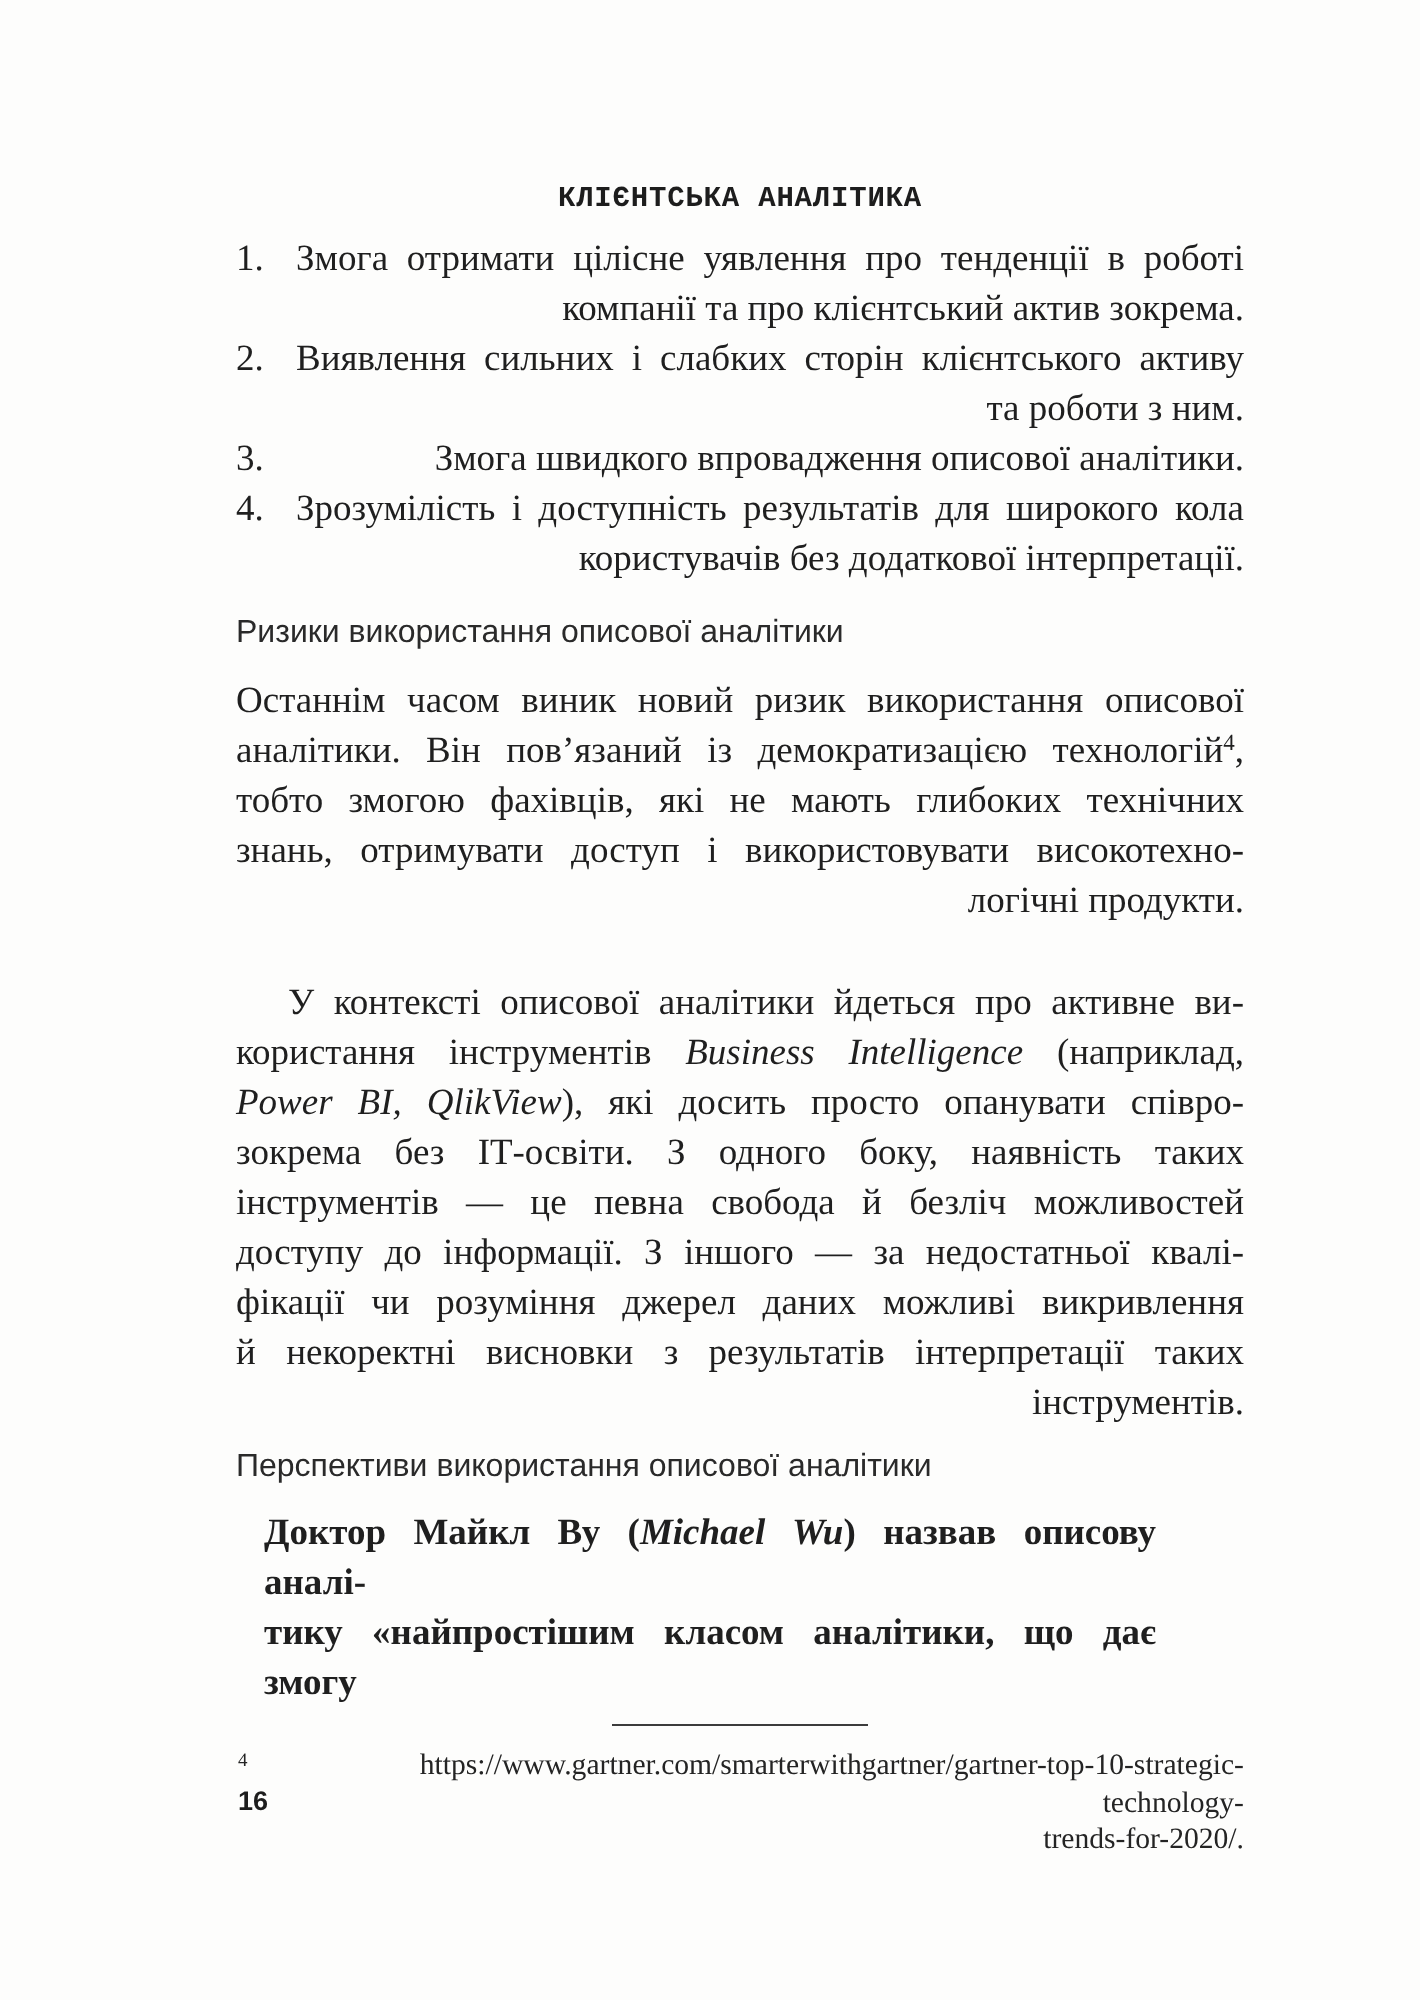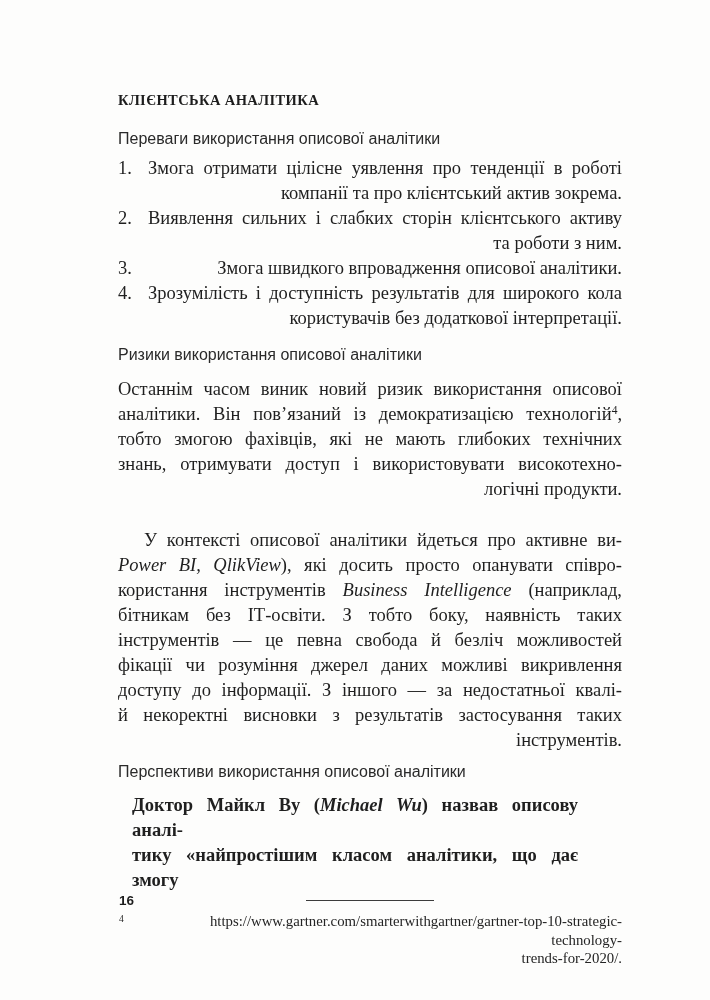--- a/index.html
+++ b/index.html
@@ -11,26 +11,27 @@
     color: #1e1e1e;
     overflow: hidden;
   }
   .content {
     position: absolute;
     left: 118px;
     top: 92px;
     width: 504px;
   }
   .running-header {
-    font-family: Liberation Serif, serif;
+    font-family: Liberation Mono, monospace;
     font-weight: 700;
     font-size: 14.5px;
     line-height: 17px;
     letter-spacing: 0.4px;
     color: #1d1d1d;
+    text-align: center;
   }
   .subhead {
     font-family: "Liberation Sans", "DejaVu Sans", sans-serif;
     font-weight: 400;
     font-size: 16px;
     line-height: 17px;
     color: #2a2a2a;
   }
   .subhead-adv  { margin-top: 21px; }
   .subhead-risk { margin-top: 15px; }
@@ -94,21 +95,20 @@
   }
 </style>
 </head>
 <body>
 
 <div class="page">
   <div class="content">
 
     <div class="running-header">КЛІЄНТСЬКА АНАЛІТИКА</div>
 
-    <div class="subhead subhead-adv">Переваги використання описової аналітики</div>
 
     <div class="bodytext olist">
       <div class="list-item">
         <span class="li-num">1.</span>
         <div class="jline">Змога отримати цілісне уявлення про тенденції в роботі</div>
         <div class="lline">компанії та про клієнтський актив зокрема.</div>
       </div>
       <div class="list-item">
         <span class="li-num">2.</span>
         <div class="jline">Виявлення сильних і слабких сторін клієнтського активу</div>
@@ -130,27 +130,27 @@
     <div class="bodytext para-first">
       <div class="jline">Останнім часом виник новий ризик використання описової</div>
       <div class="jline"><span>аналітики. Він пов’язаний із демократизацією технологій</span><sup class="fnref">4</sup><span>,</span></div>
       <div class="jline">тобто змогою фахівців, які не мають глибоких технічних</div>
       <div class="jline">знань, отримувати доступ і використовувати високотехно-</div>
       <div class="lline">логічні продукти.</div>
     </div>
 
     <div class="bodytext">
       <div class="jline findent">У контексті описової аналітики йдеться про активне ви-</div>
+      <div class="jline"><span>користання інструментів </span><span class="em-it">Business Intelligence</span><span> (наприклад,</span></div>
       <div class="jline"><span class="em-it">Power BI, QlikView</span><span>), які досить просто опанувати співро-</span></div>
-      <div class="jline"><span>користання інструментів </span><span class="em-it">Business Intelligence</span><span> (наприклад,</span></div>
-      <div class="jline">бітникам без ІТ-освіти. З тобто боку, наявність таких</div>
+      <div class="jline">зокрема без ІТ-освіти. З одного боку, наявність таких</div>
       <div class="jline">інструментів — це певна свобода й безліч можливостей</div>
+      <div class="jline">доступу до інформації. З іншого — за недостатньої квалі-</div>
       <div class="jline">фікації чи розуміння джерел даних можливі викривлення</div>
-      <div class="jline">доступу до інформації. З іншого — за недостатньої квалі-</div>
-      <div class="jline">й некоректні висновки з результатів застосування таких</div>
+      <div class="jline">й некоректні висновки з результатів інтерпретації таких</div>
       <div class="lline">інструментів.</div>
     </div>
 
     <div class="subhead subhead-prosp">Перспективи використання описової аналітики</div>
 
     <div class="bodytext quote-block">
       <div class="jline"><span>Доктор Майкл Ву (</span><span class="em-it">Michael Wu</span><span>) назвав описову аналі-</span></div>
       <div class="jline">тику «найпростішим класом аналітики, що дає змогу</div>
     </div>
 

